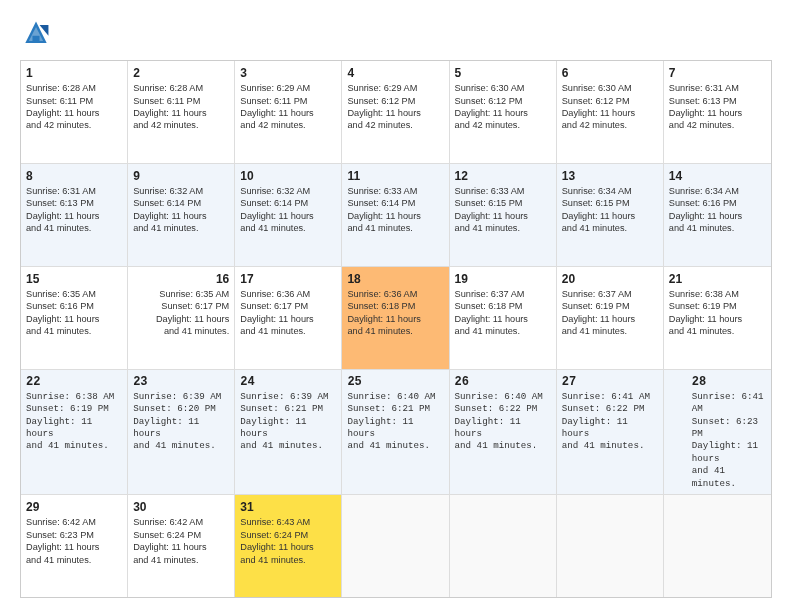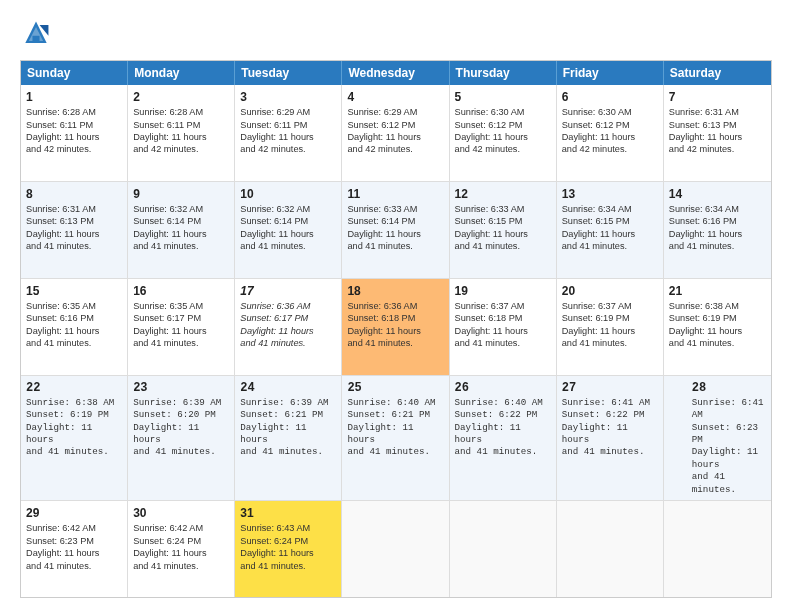--- a/index.html
+++ b/index.html
@@ -131,29 +131,20 @@
         <span class="logo-blue"></span>
       </div>
     </div>
     <div class="title-block">
       <div class="main-title"></div>
       <div class="subtitle"></div>
     </div>
   </div>
 
   <div class="calendar">
-    <div class="cal-header">
-      <div class="cal-header-cell">Sunday</div>
-      <div class="cal-header-cell">Monday</div>
-      <div class="cal-header-cell">Tuesday</div>
-      <div class="cal-header-cell">Wednesday</div>
-      <div class="cal-header-cell">Thursday</div>
-      <div class="cal-header-cell">Friday</div>
-      <div class="cal-header-cell">Saturday</div>
-    </div>
     <div class="cal-body" id="cal-body">
     <div class="cal-row" style="background: rgb(255, 255, 255);">
           <div class="cal-cell" style="background: rgb(255, 255, 255);"><span class="day-num">1</span><span>Sunrise: 6:28 AM</span><br><span>Sunset: 6:11 PM</span><br><span>Daylight: 11 hours</span><br><span>and 42 minutes.</span><br></div>
           <div class="cal-cell" style="background: rgb(255, 255, 255);"><span class="day-num">2</span><span>Sunrise: 6:28 AM</span><br><span>Sunset: 6:11 PM</span><br><span>Daylight: 11 hours</span><br><span>and 42 minutes.</span><br></div>
           <div class="cal-cell" style="background: rgb(255, 255, 255);"><span class="day-num">3</span><span>Sunrise: 6:29 AM</span><br><span>Sunset: 6:11 PM</span><br><span>Daylight: 11 hours</span><br><span>and 42 minutes.</span><br></div>
           <div class="cal-cell" style="background: rgb(255, 255, 255);"><span class="day-num">4</span><span>Sunrise: 6:29 AM</span><br><span>Sunset: 6:12 PM</span><br><span>Daylight: 11 hours</span><br><span>and 42 minutes.</span><br></div>
           <div class="cal-cell" style="background: rgb(255, 255, 255);"><span class="day-num">5</span><span>Sunrise: 6:30 AM</span><br><span>Sunset: 6:12 PM</span><br><span>Daylight: 11 hours</span><br><span>and 42 minutes.</span><br></div>
           <div class="cal-cell" style="background: rgb(255, 255, 255);"><span class="day-num">6</span><span>Sunrise: 6:30 AM</span><br><span>Sunset: 6:12 PM</span><br><span>Daylight: 11 hours</span><br><span>and 42 minutes.</span><br></div>
           <div class="cal-cell" style="background: rgb(255, 255, 255);"><span class="day-num">7</span><span>Sunrise: 6:31 AM</span><br><span>Sunset: 6:13 PM</span><br><span>Daylight: 11 hours</span><br><span>and 42 minutes.</span><br></div>
         </div>
@@ -161,22 +152,22 @@
           <div class="cal-cell" style="background: rgb(240, 245, 251);"><span class="day-num">8</span><span>Sunrise: 6:31 AM</span><br><span>Sunset: 6:13 PM</span><br><span>Daylight: 11 hours</span><br><span>and 41 minutes.</span><br></div>
           <div class="cal-cell" style="background: rgb(240, 245, 251);"><span class="day-num">9</span><span>Sunrise: 6:32 AM</span><br><span>Sunset: 6:14 PM</span><br><span>Daylight: 11 hours</span><br><span>and 41 minutes.</span><br></div>
           <div class="cal-cell" style="background: rgb(240, 245, 251);"><span class="day-num">10</span><span>Sunrise: 6:32 AM</span><br><span>Sunset: 6:14 PM</span><br><span>Daylight: 11 hours</span><br><span>and 41 minutes.</span><br></div>
           <div class="cal-cell" style="background: rgb(240, 245, 251);"><span class="day-num">11</span><span>Sunrise: 6:33 AM</span><br><span>Sunset: 6:14 PM</span><br><span>Daylight: 11 hours</span><br><span>and 41 minutes.</span><br></div>
           <div class="cal-cell" style="background: rgb(240, 245, 251);"><span class="day-num">12</span><span>Sunrise: 6:33 AM</span><br><span>Sunset: 6:15 PM</span><br><span>Daylight: 11 hours</span><br><span>and 41 minutes.</span><br></div>
           <div class="cal-cell" style="background: rgb(240, 245, 251);"><span class="day-num">13</span><span>Sunrise: 6:34 AM</span><br><span>Sunset: 6:15 PM</span><br><span>Daylight: 11 hours</span><br><span>and 41 minutes.</span><br></div>
           <div class="cal-cell" style="background: rgb(240, 245, 251);"><span class="day-num">14</span><span>Sunrise: 6:34 AM</span><br><span>Sunset: 6:16 PM</span><br><span>Daylight: 11 hours</span><br><span>and 41 minutes.</span><br></div>
         </div>
         <div class="cal-row" style="background: rgb(255, 255, 255);">
           <div class="cal-cell" style="background: rgb(255, 255, 255);"><span class="day-num">15</span><span>Sunrise: 6:35 AM</span><br><span>Sunset: 6:16 PM</span><br><span>Daylight: 11 hours</span><br><span>and 41 minutes.</span><br></div>
-          <div class="cal-cell" style="background: rgb(255, 255, 255);"><span class="day-num">16</span><span>Sunrise: 6:35 AM</span><br><span>Sunset: 6:17 PM</span><br><span>Daylight: 11 hours</span><br><span>and 41 minutes.</span><br></div>
-          <div class="cal-cell" style="background: rgb(255, 255, 255); font-style: italic;"><span class="day-num">17</span><span>Sunrise: 6:36 AM</span><br><span>Sunset: 6:17 PM</span><br><span>Daylight: 11 hours</span><br><span>and 41 minutes.</span><br></div>
+          <div class="cal-cell" style="background: rgb(255, 255, 255); text-align: right;"><span class="day-num">16</span><span>Sunrise: 6:35 AM</span><br><span>Sunset: 6:17 PM</span><br><span>Daylight: 11 hours</span><br><span>and 41 minutes.</span><br></div>
+          <div class="cal-cell" style="background: rgb(255, 255, 255);"><span class="day-num">17</span><span>Sunrise: 6:36 AM</span><br><span>Sunset: 6:17 PM</span><br><span>Daylight: 11 hours</span><br><span>and 41 minutes.</span><br></div>
           <div class="cal-cell" style="background: #fdba74;"><span class="day-num">18</span><span>Sunrise: 6:36 AM</span><br><span>Sunset: 6:18 PM</span><br><span>Daylight: 11 hours</span><br><span>and 41 minutes.</span><br></div>
           <div class="cal-cell" style="background: rgb(255, 255, 255);"><span class="day-num">19</span><span>Sunrise: 6:37 AM</span><br><span>Sunset: 6:18 PM</span><br><span>Daylight: 11 hours</span><br><span>and 41 minutes.</span><br></div>
           <div class="cal-cell" style="background: rgb(255, 255, 255);"><span class="day-num">20</span><span>Sunrise: 6:37 AM</span><br><span>Sunset: 6:19 PM</span><br><span>Daylight: 11 hours</span><br><span>and 41 minutes.</span><br></div>
           <div class="cal-cell" style="background: rgb(255, 255, 255);"><span class="day-num">21</span><span>Sunrise: 6:38 AM</span><br><span>Sunset: 6:19 PM</span><br><span>Daylight: 11 hours</span><br><span>and 41 minutes.</span><br></div>
         </div>
         <div class="cal-row" style="background: rgb(240, 245, 251); font-family: Liberation Mono, monospace;">
           <div class="cal-cell" style="background: rgb(240, 245, 251);"><span class="day-num">22</span><span>Sunrise: 6:38 AM</span><br><span>Sunset: 6:19 PM</span><br><span>Daylight: 11 hours</span><br><span>and 41 minutes.</span><br></div>
           <div class="cal-cell" style="background: rgb(240, 245, 251);"><span class="day-num">23</span><span>Sunrise: 6:39 AM</span><br><span>Sunset: 6:20 PM</span><br><span>Daylight: 11 hours</span><br><span>and 41 minutes.</span><br></div>
           <div class="cal-cell" style="background: rgb(240, 245, 251);"><span class="day-num">24</span><span>Sunrise: 6:39 AM</span><br><span>Sunset: 6:21 PM</span><br><span>Daylight: 11 hours</span><br><span>and 41 minutes.</span><br></div>
           <div class="cal-cell" style="background: rgb(240, 245, 251);"><span class="day-num">25</span><span>Sunrise: 6:40 AM</span><br><span>Sunset: 6:21 PM</span><br><span>Daylight: 11 hours</span><br><span>and 41 minutes.</span><br></div>

